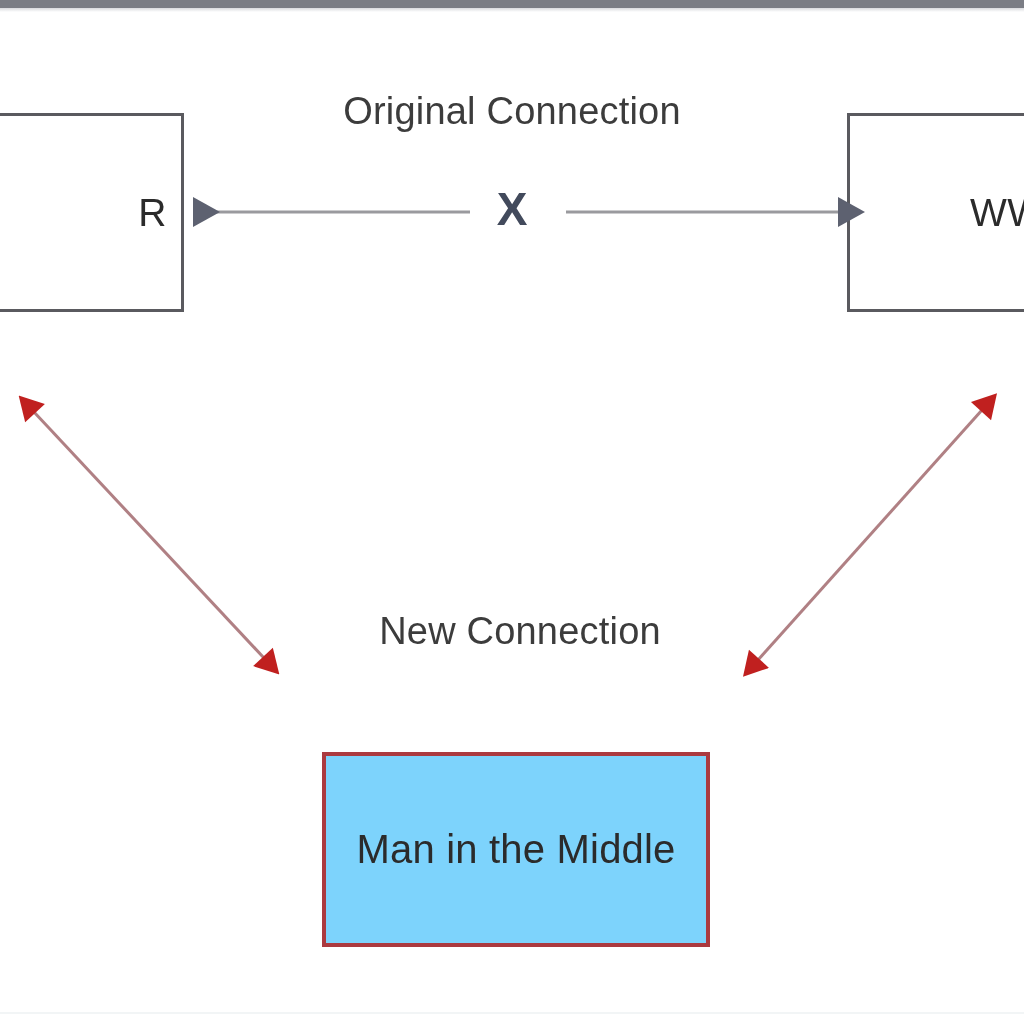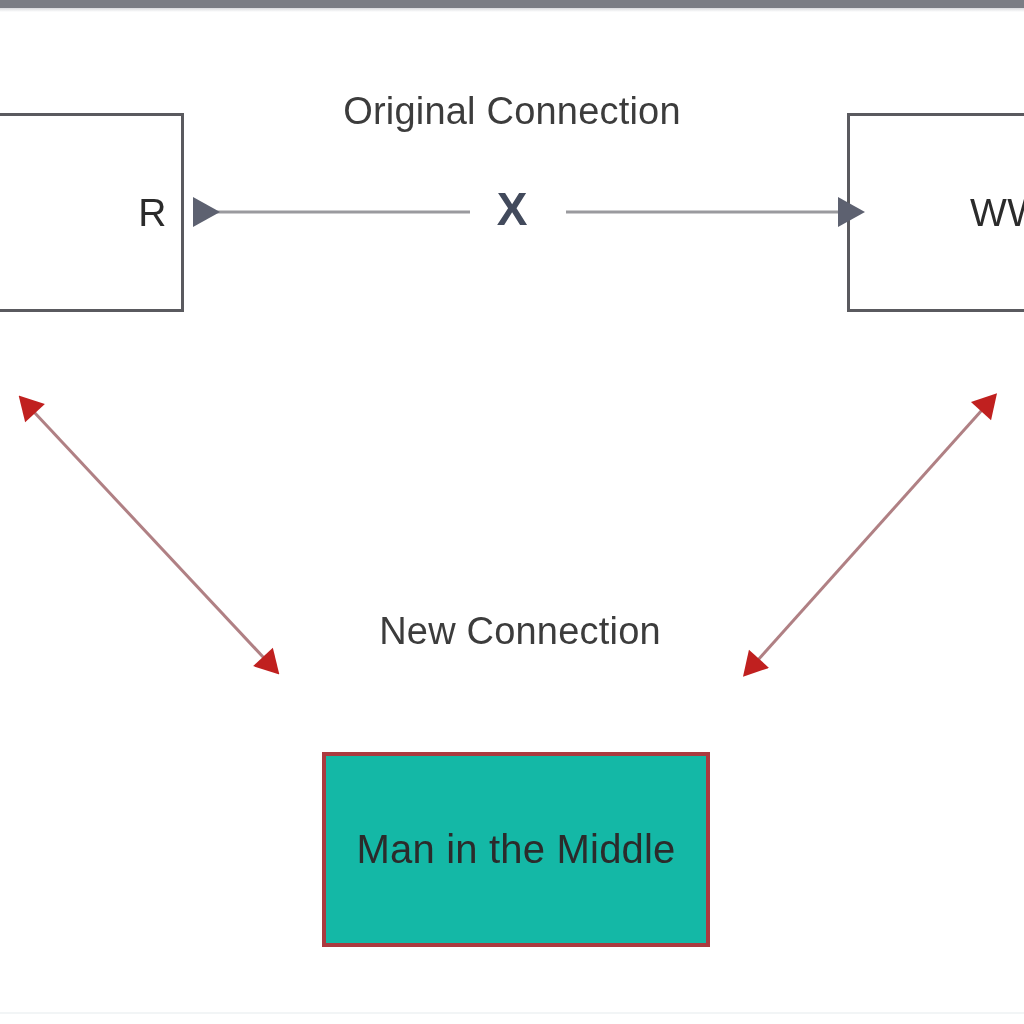--- a/index.html
+++ b/index.html
@@ -122,21 +122,21 @@
 
   
   #mitm-box {
     position: absolute;
     box-sizing: border-box;
     left: 322px;
     top: 752px;
     width: 388px;
     height: 195px;
     border: 4px solid #ab3a3f;
-    background: #14b8a6;
+    background: #7dd3fc;
     display: flex;
     align-items: center;
     justify-content: center;
   }
   #mitm-label {
     font-size: 40px;
     color: #2b2b2b;
     white-space: nowrap;
     letter-spacing: 0.2px;
   }

